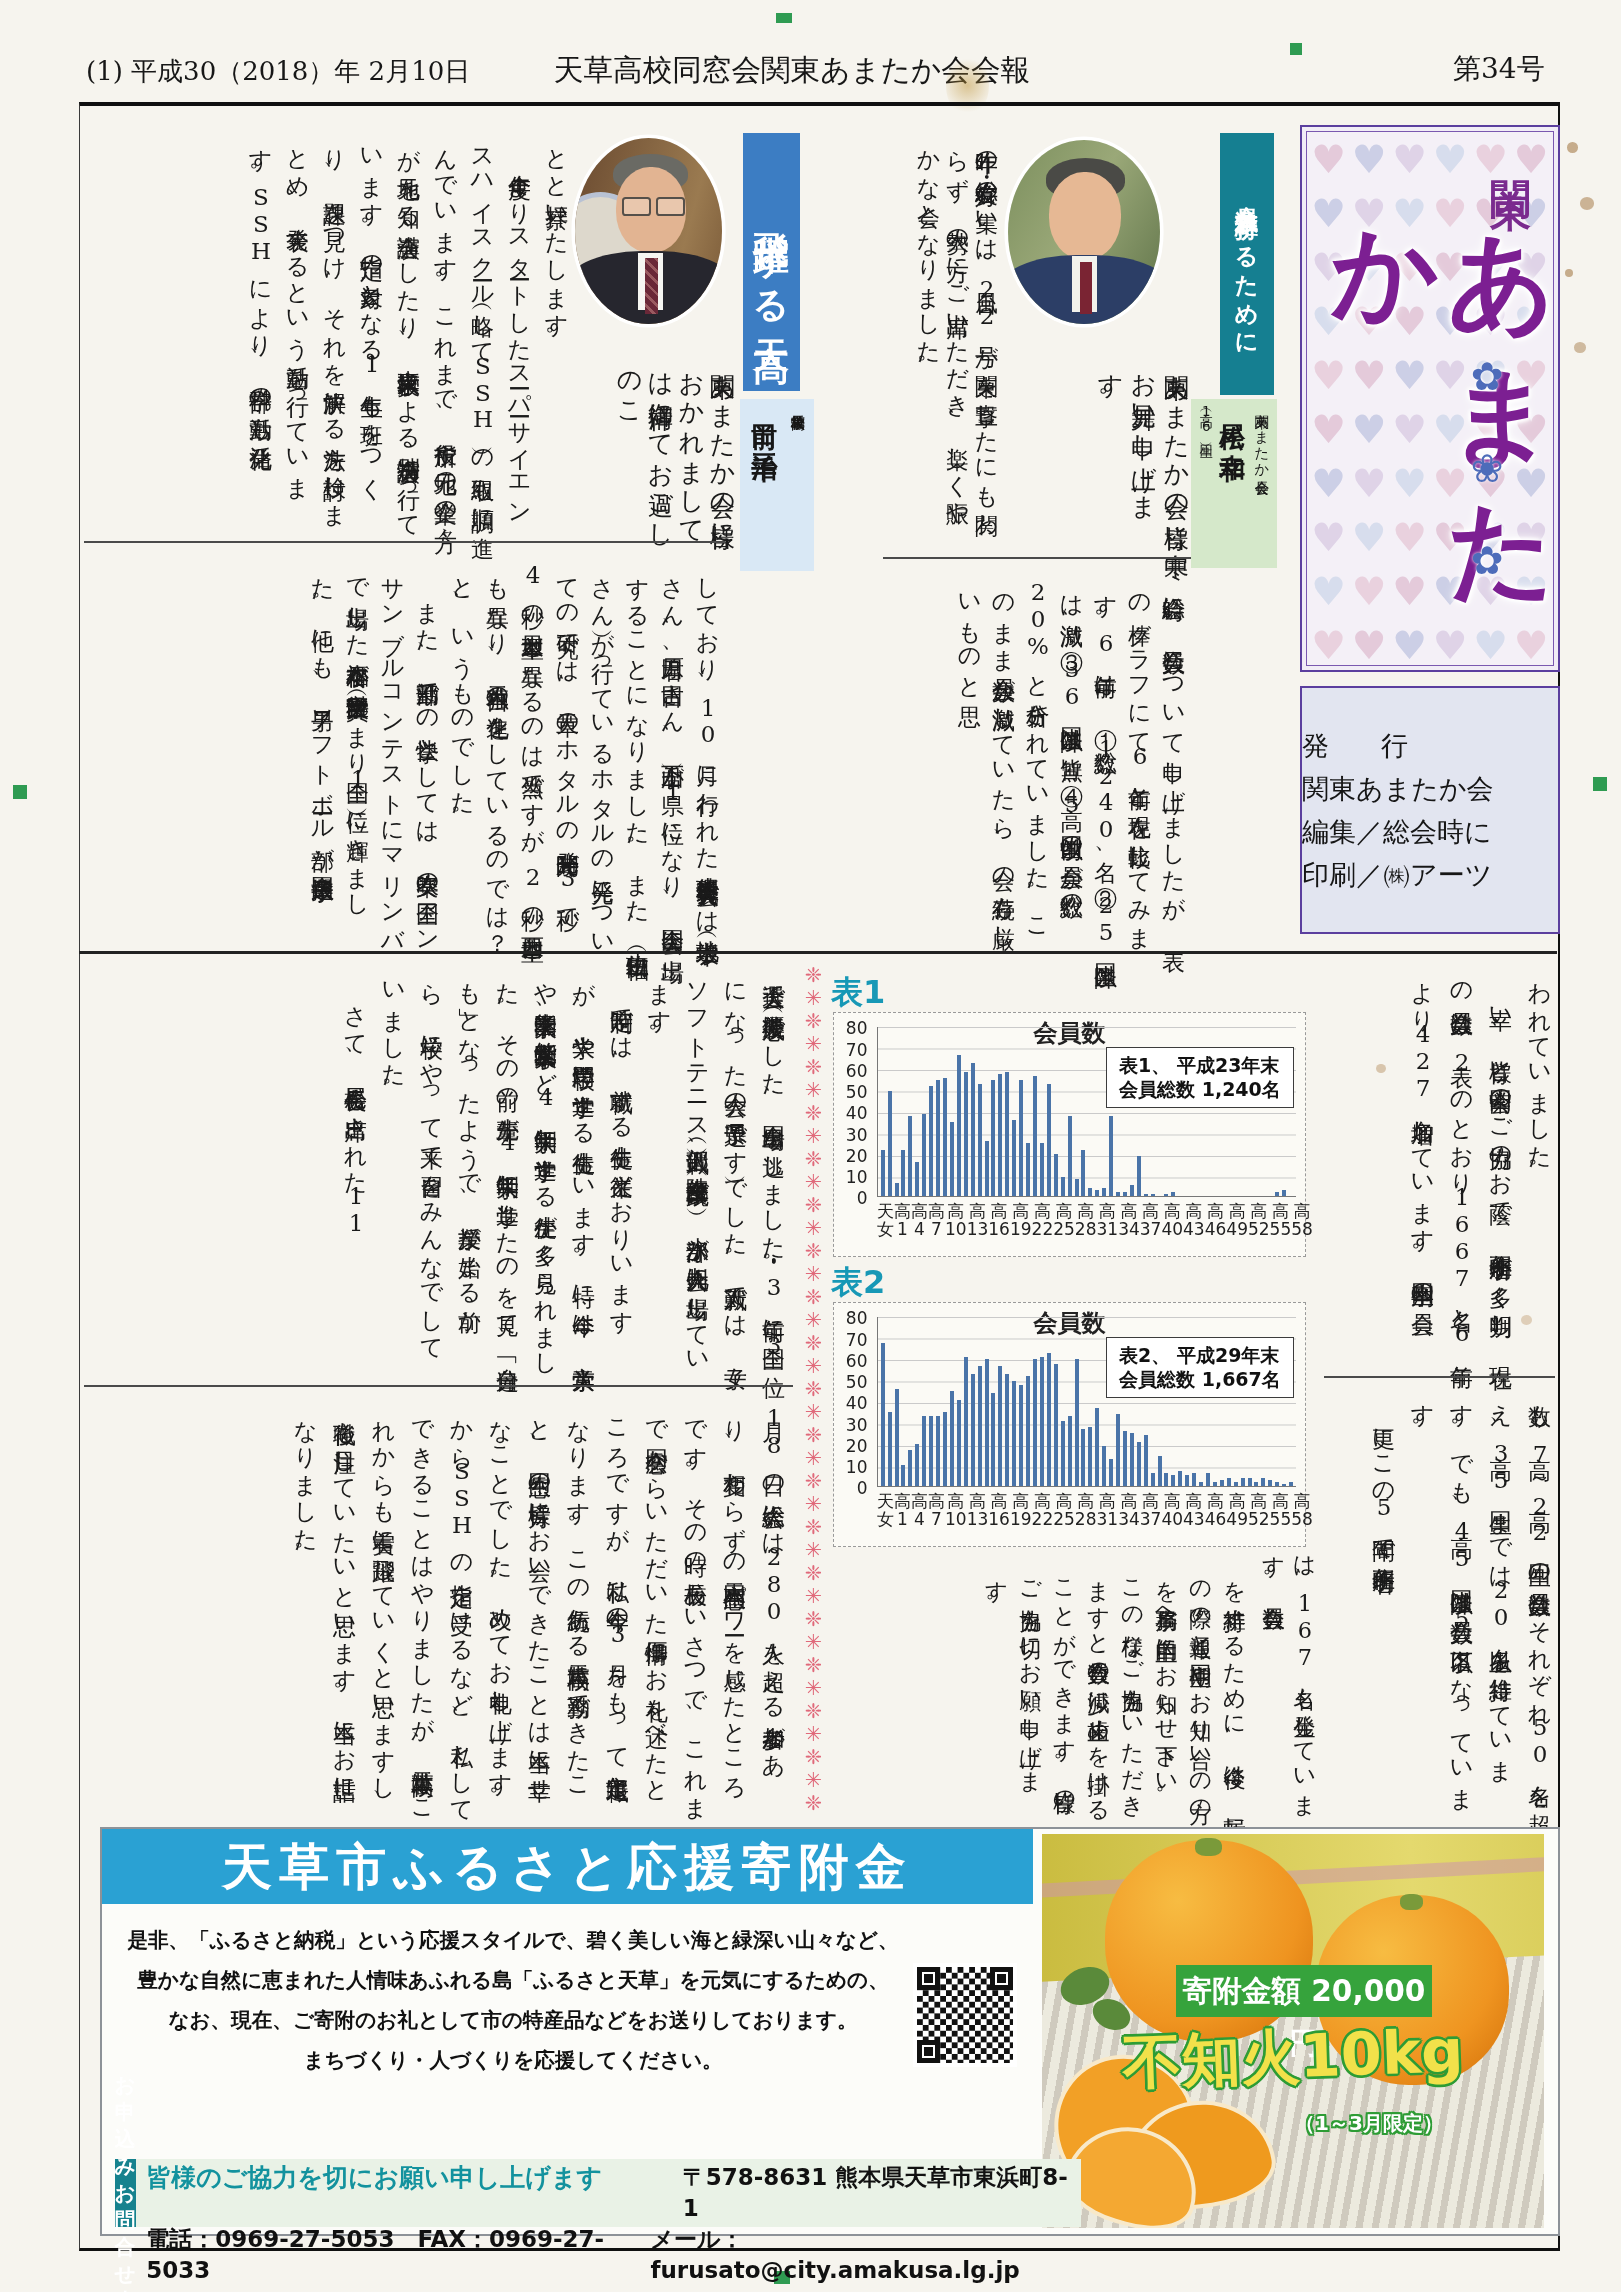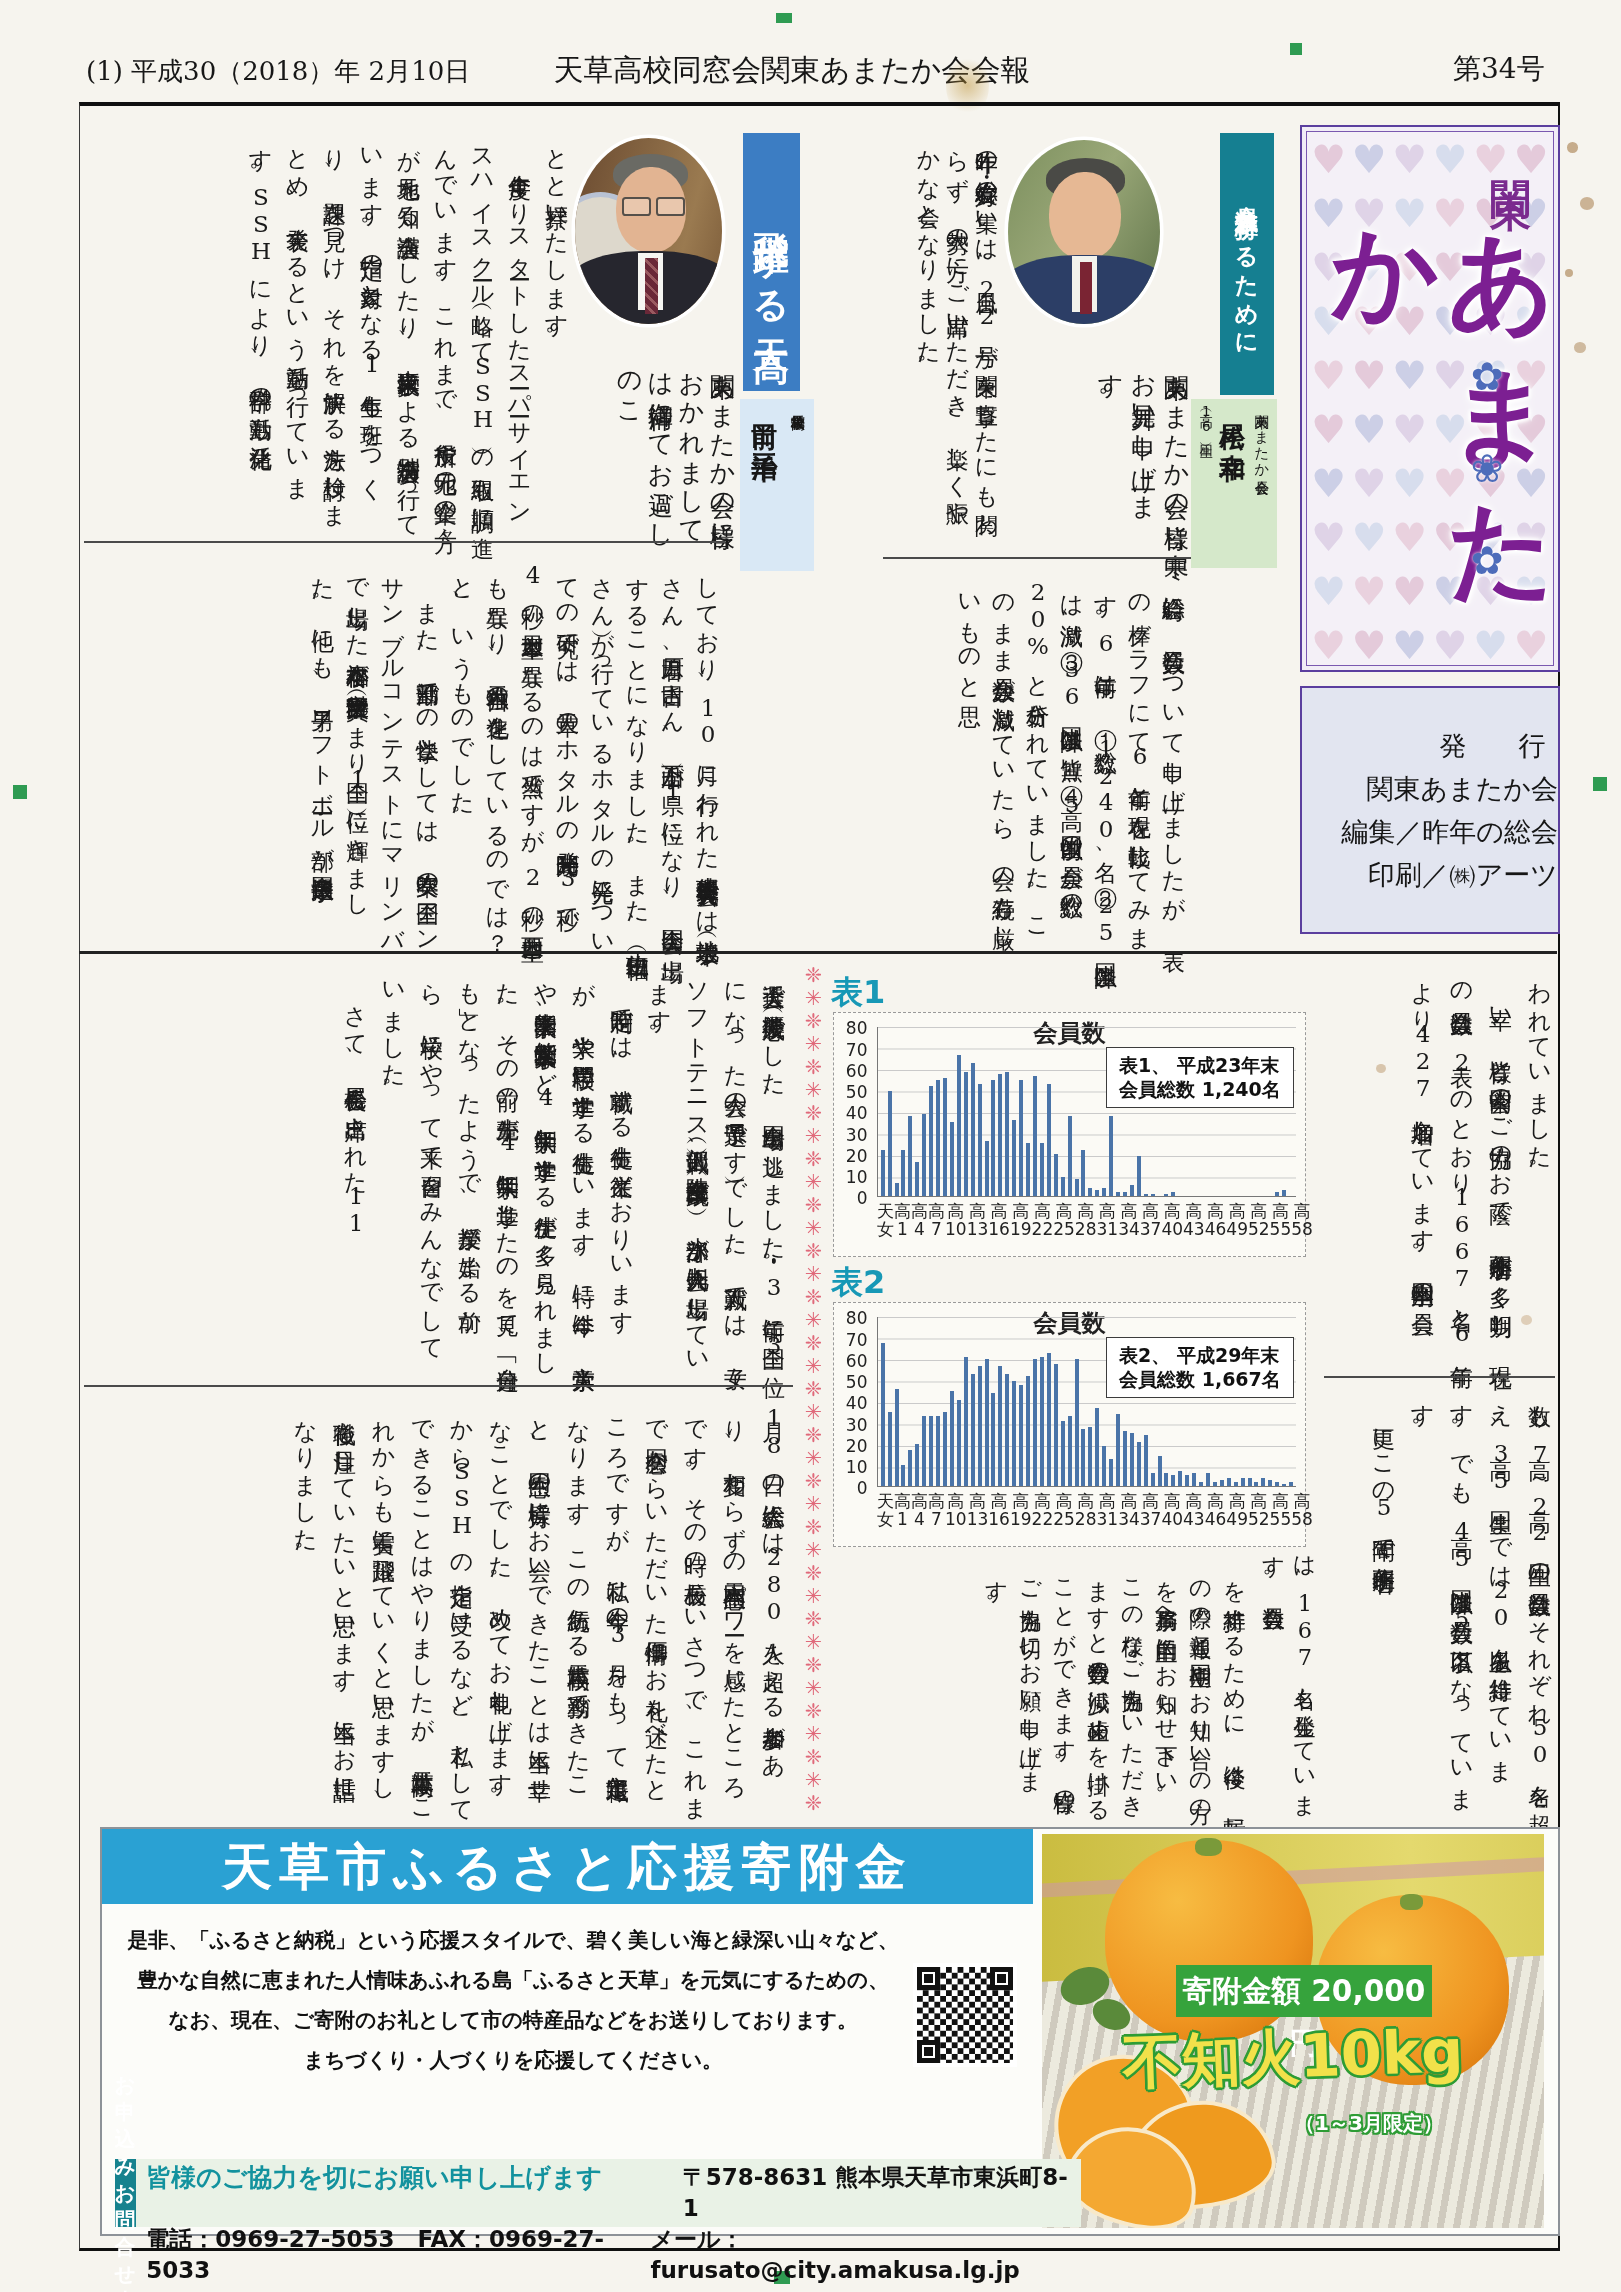--- a/index.html
+++ b/index.html
@@ -24,21 +24,21 @@
           align-content:space-around;opacity:.65;font-size:39px;line-height:54px;overflow:hidden;}
   #kanto{position:absolute;right:14.3px;top:16px;writing-mode:vertical-rl;text-orientation:upright;
          font-family:"DejaVu Sans","Liberation Sans",sans-serif;font-weight:bold;
          font-size:41px;letter-spacing:9px;color:#7a2a8e;}
   #amataka{position:absolute;left:21.5px;top:25px;writing-mode:vertical-rl;text-orientation:upright;
          font-size:106px;font-weight:bold;color:#7c1f92;letter-spacing:14.3px;line-height:1.1;
          text-shadow:0 0 5.4px #fff,0 0 9px #fff,0 0 12.5px #fff,1.8px 1.8px 3.6px #fff,-1.8px -1.8px 3.6px #fff;}
   .emblem{font-size:39px;color:#4d6cba;text-shadow:0 0 3.6px #fff;}
   #emblems{position:absolute;right:50px;top:222px;display:flex;flex-direction:column;gap:47px;}
   #pubbox{left:1300px;top:686px;width:256px;height:244px;background:#e2e5f0;border:2.7px solid #5b3f9e;
-          display:flex;flex-direction:column;justify-content:center;gap:7px;text-align:right;
+          display:flex;flex-direction:column;justify-content:center;gap:7px;text-align:left;
           font-family:"DejaVu Sans","Liberation Sans",sans-serif;font-size:27px;color:#161616;}
   
   .authorbox{position:absolute;writing-mode:vertical-rl;text-orientation:upright;padding:5.4px 1.8px;}
   .authorbox div{font-family:"DejaVu Sans","Liberation Sans",sans-serif;}
   
   .photo{position:absolute;border-radius:50%;overflow:hidden;box-shadow:0 0 0 3.6px #fff;}
   .photo *{position:absolute;}
   
   #ornament{left:799px;top:964px;width:29px;height:853px;color:#e0697a;font-size:20.6px;
             line-height:23px;text-align:center;word-break:break-all;overflow:hidden;}
@@ -200,21 +200,21 @@
         <span class="emblem">✿</span>
         <span class="emblem">❀</span>
         <span class="emblem">✿</span>
       </div>
     </div>
   </div>
 
   <div class="abs" id="pubbox">
     <div style="letter-spacing:12.5px;">発　行</div>
     <div>関東あまたか会</div>
-    <div>編集／昨年の総会</div>
+    <div>編集／総会時に</div>
     <div>印刷／㈱アーツ</div>
   </div>
 
   <div class="vbar" style="left:1220px;top:133px;width:54px;height:262px;background:#157f91;font-size:23px;letter-spacing:2.7px;line-height:54px;padding-top:3.6px;box-sizing:border-box;">会員数維持するために</div>
   <div class="authorbox" style="left:1191px;top:399px;width:82px;height:158px;background:#d5e8ca;">
     <div style="font-size:14.3px;line-height:27px;">関東あまたか会会長</div>
     <div style="font-size:26px;line-height:30px;font-weight:bold;">松尾 和幸</div>
     <div style="font-size:13.4px;line-height:23px;">（高16回生）</div>
   </div>
 

